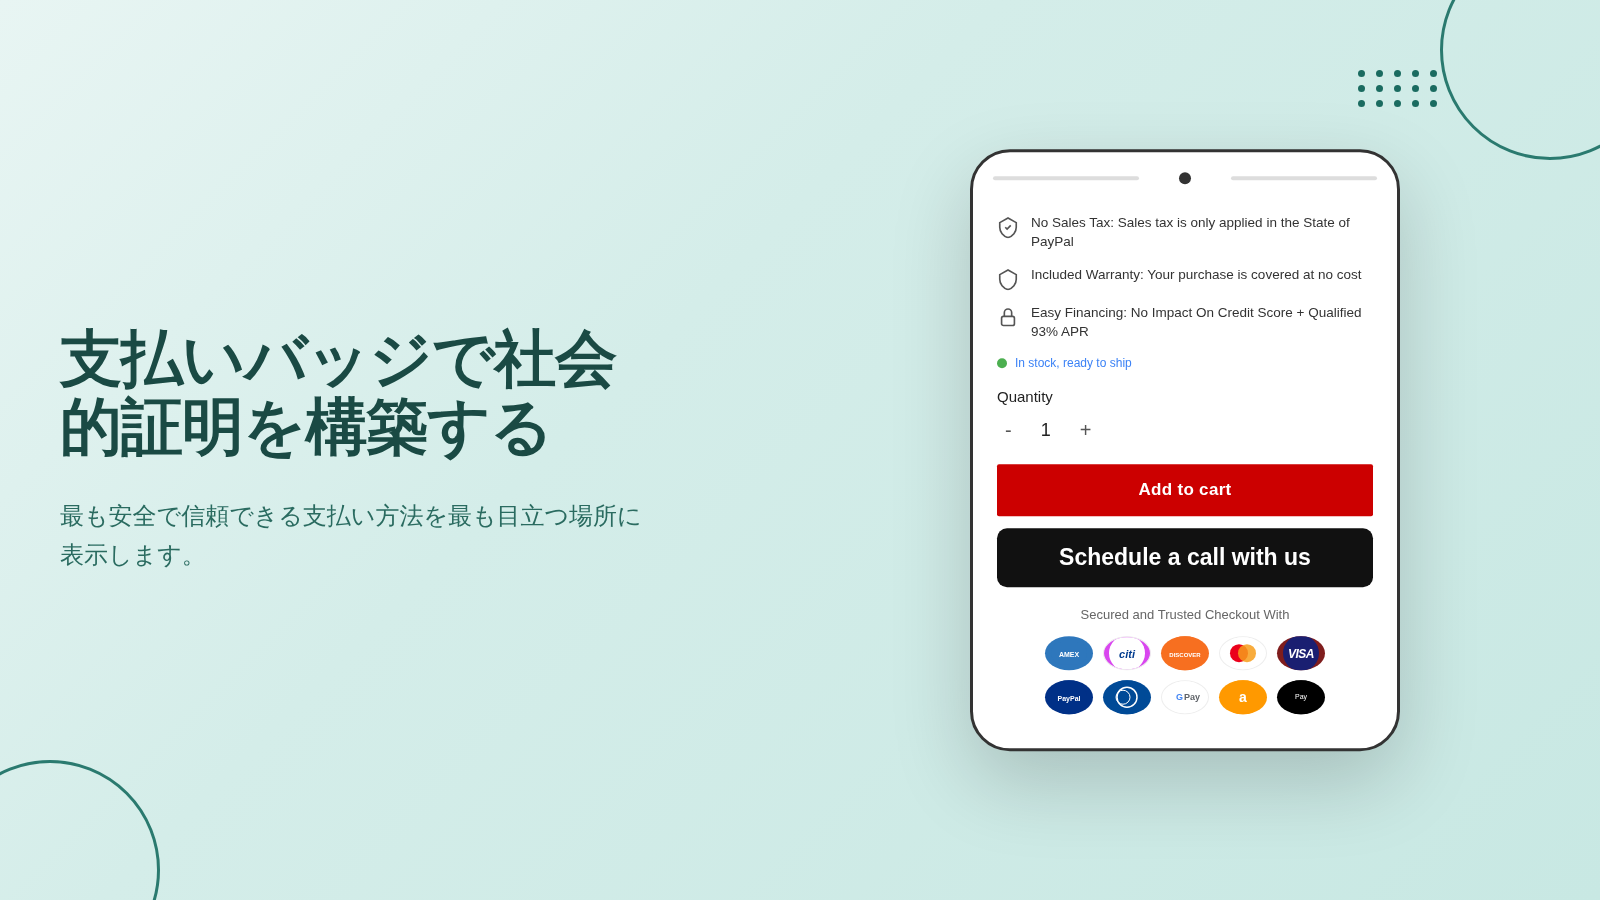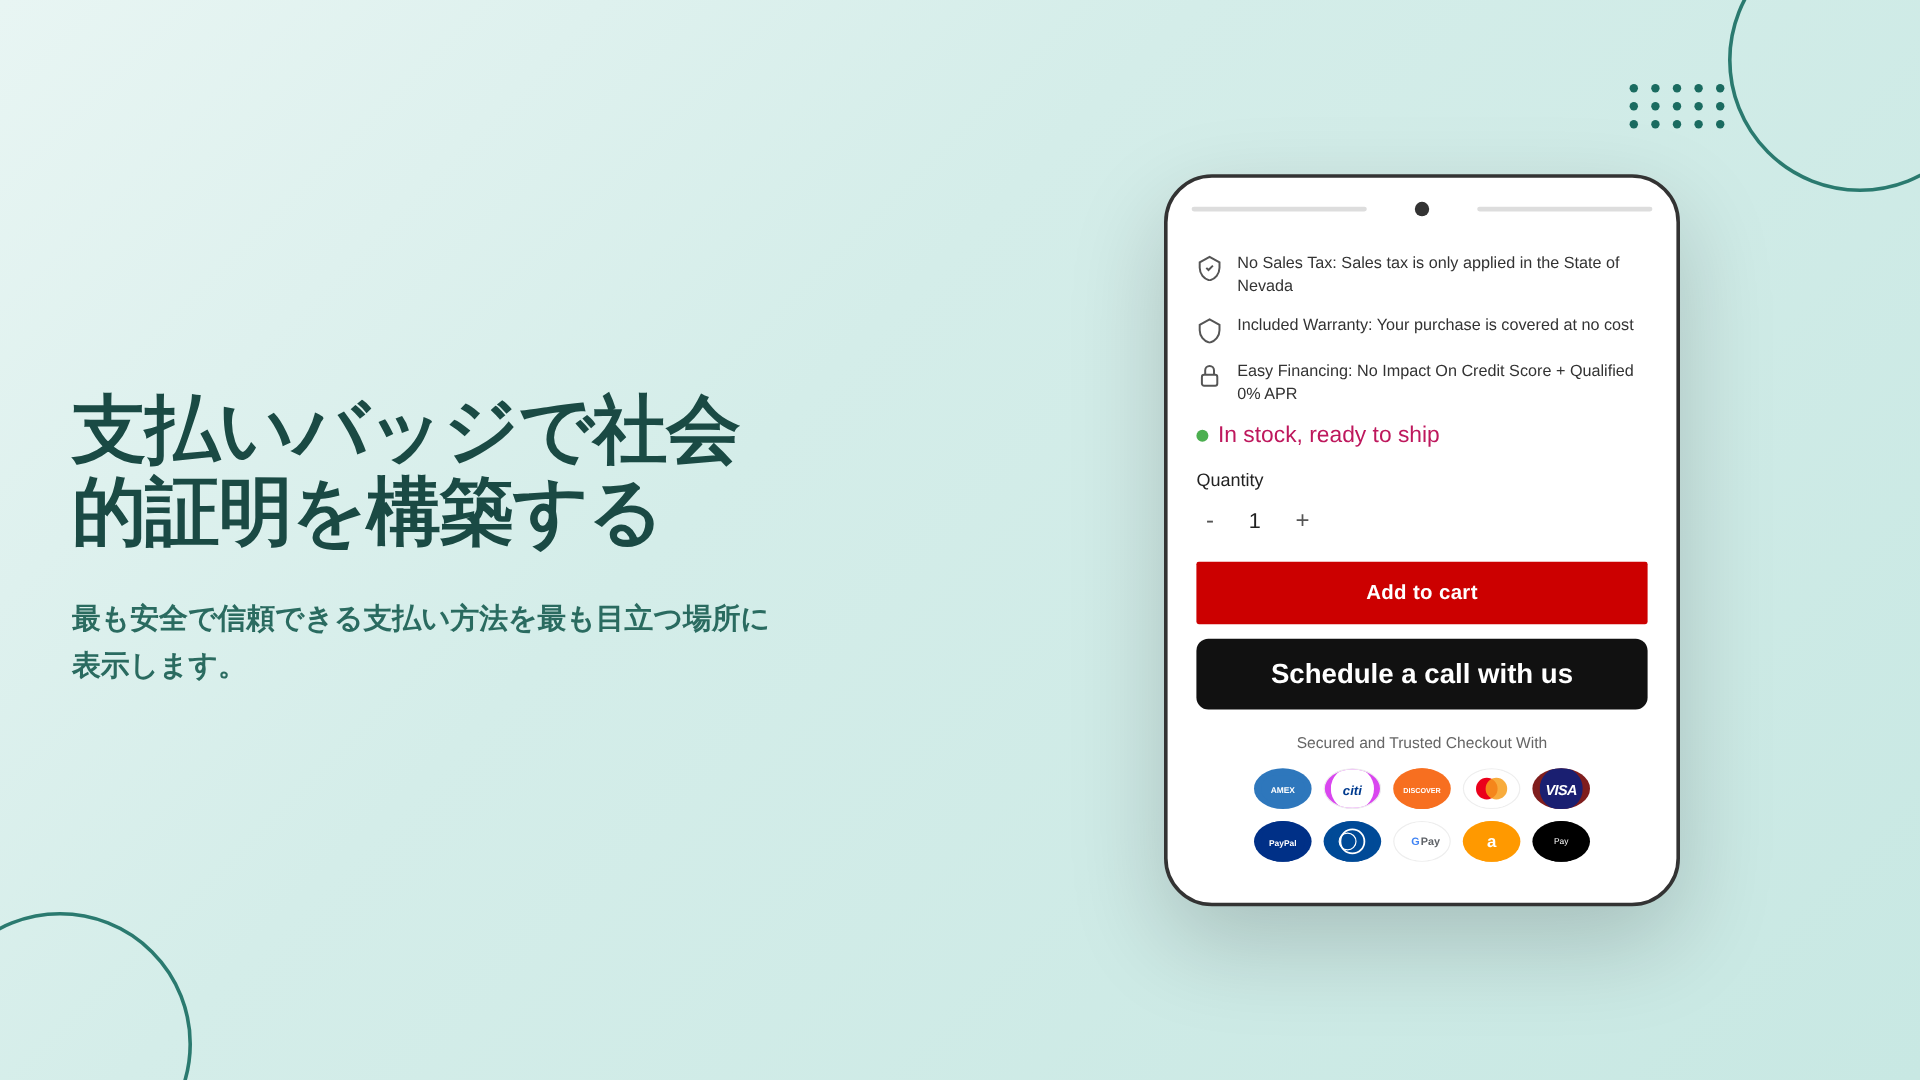--- a/index.html
+++ b/index.html
@@ -67,21 +67,21 @@
       color: #1a4a44;
       line-height: 1.1;
       margin-bottom: 36px;
       letter-spacing: -1px;
     }
 
     .sub-text {
       font-size: 24px;
       color: #2a6b60;
       line-height: 1.6;
-      font-weight: 700;
+      font-weight: 400;
     }
 
     
     .phone-container {
       position: absolute;
       right: 200px;
       top: 50%;
       transform: translateY(-50%);
       width: 430px;
     }
@@ -161,22 +161,22 @@
 
     .green-dot {
       width: 10px;
       height: 10px;
       border-radius: 50%;
       background: #4caf50;
       flex-shrink: 0;
     }
 
     .in-stock-text {
-      font-size: 19px;
-      color: #be185d;
+      font-size: 12px;
+      color: #3b82f6;
     }
 
     
     .quantity-label {
       font-size: 15px;
       font-weight: 400;
       color: #222;
       margin-bottom: 10px;
     }
 
@@ -321,40 +321,40 @@
       
       <div class="feature-list">
 
         <div class="feature-item">
           <div class="feature-icon">
             <svg viewBox="0 0 24 24" fill="none" stroke="#555" stroke-width="1.8">
               <path d="M12 2L3 7v5c0 5.25 3.75 10.15 9 11.35C17.25 22.15 21 17.25 21 12V7L12 2z"></path>
               <polyline points="9,12 11,14 15,10" stroke="#555" stroke-width="1.8" fill="none"></polyline>
             </svg>
           </div>
-          <span class="feature-text">No Sales Tax: Sales tax is only applied in the State of Nevada</span>
+          <span class="feature-text">No Sales Tax: Sales tax is only applied in the State of PayPal</span>
         </div>
 
         <div class="feature-item">
           <div class="feature-icon">
             <svg viewBox="0 0 24 24" fill="none" stroke="#555" stroke-width="1.8">
               <path d="M12 2L3 7v5c0 5.25 3.75 10.15 9 11.35C17.25 22.15 21 17.25 21 12V7L12 2z"></path>
             </svg>
           </div>
           <span class="feature-text">Included Warranty: Your purchase is covered at no cost</span>
         </div>
 
         <div class="feature-item">
           <div class="feature-icon">
             <svg viewBox="0 0 24 24" fill="none" stroke="#555" stroke-width="1.8">
               <rect x="5" y="11" width="14" height="10" rx="2"></rect>
               <path d="M8 11V7a4 4 0 018 0v4"></path>
             </svg>
           </div>
-          <span class="feature-text">Easy Financing: No Impact On Credit Score + Qualified 0% APR</span>
+          <span class="feature-text">Easy Financing: No Impact On Credit Score + Qualified 93% APR</span>
         </div>
 
         <div class="in-stock-row">
           <div class="green-dot"></div>
           <span class="in-stock-text">In stock, ready to ship</span>
         </div>
       </div>
 
       
       <div class="quantity-label">Quantity</div>

